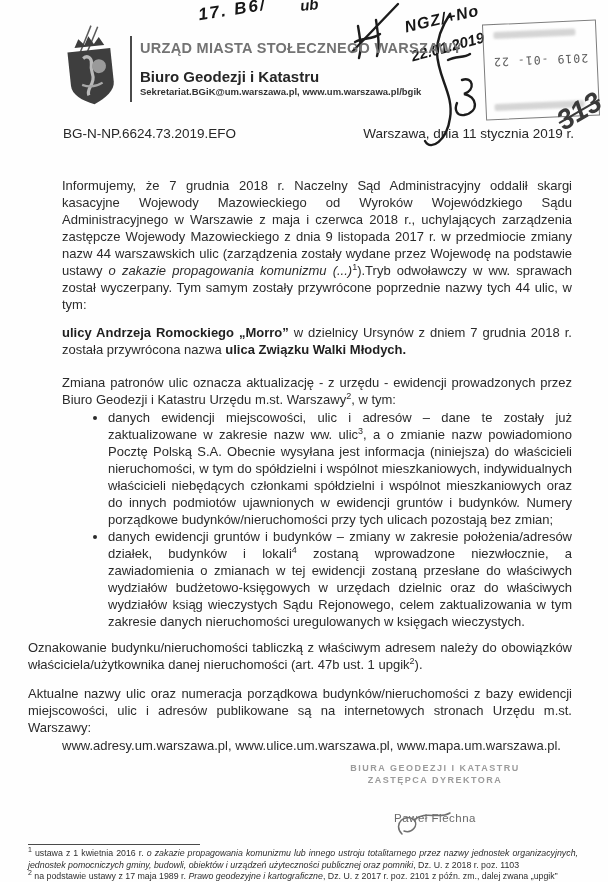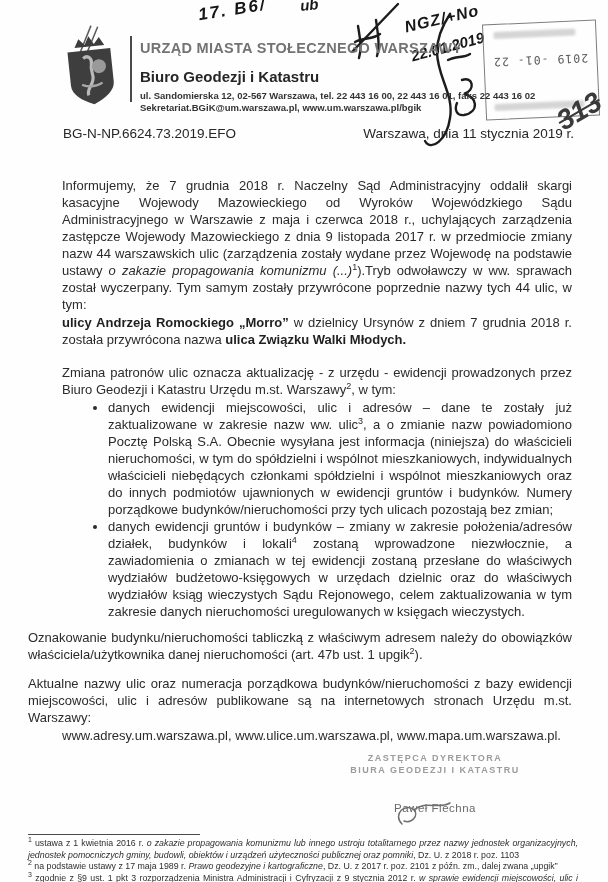--- a/index.html
+++ b/index.html
@@ -36,21 +36,21 @@
     font-size:11.5px;color:#5d5d5d;letter-spacing:1px;}
   .stamp-number{position:absolute;right:-4px;bottom:-12px;font-size:28px;font-weight:600;
     font-style:italic;color:#3a3a3a;transform:rotate(-28deg);text-decoration:line-through;}
   
   .refrow{display:flex;justify-content:space-between;margin:114px 34px 0 63px;padding-top:12px;
     font-size:13.5px;color:#262626;}
   
   .body{margin:0 36px 0 28px;font-size:13px;line-height:17px;text-align:justify;}
   .ind{margin-left:34px;}
   .p1{margin-top:36px;}
-  .p2{margin-top:1px;}
+  .p2{margin-top:11px;}
   .p3{margin-top:16px;}
   .blist{margin:1px 0 0 34px;padding-left:46px;}
   .blist li{text-align:justify;}
   .p4{margin-top:9px;}
   .p5{margin-top:9px;}
   .urls{margin-top:1px;text-align:left;}
   b{color:#1f1f1f;}
   sup{font-size:9px;line-height:0;}
   
   .sig{position:relative;width:250px;margin:8px 48px 0 auto;text-align:center;height:78px;}
@@ -101,21 +101,20 @@
         <path d="M12,28 h46 v36 c0,9 -10,17 -23,22 c-13,-5 -23,-13 -23,-22 z" fill="#3e3e3e"></path>
         <path d="M28,36 c6,-4 10,2 8,8 c-2,6 2,10 0,16 c-2,7 -8,10 -6,16" stroke="#b9b9b9" stroke-width="3.4" fill="none"></path>
         <circle cx="44" cy="46" r="7.5" fill="#9a9a9a"></circle>
         <path d="M24,64 c8,4 14,4 22,0" stroke="#a8a8a8" stroke-width="2.4" fill="none"></path>
       </g>
     </svg>
     <div class="hdr-rule"></div>
     <div class="hdr-text">
       <div class="org">URZĄD MIASTA STOŁECZNEGO WARSZAWY</div>
       <div class="bureau">Biuro Geodezji i Katastru</div>
-      <div class="addr">ul. Sandomierska 12, 02-567 Warszawa, tel. 22 443 16 00, 22 443 16 01, faks 22 443 16 02</div>
       <div class="contact">Sekretariat.BGiK@um.warszawa.pl, www.um.warszawa.pl/bgik</div>
     </div>
   </div>
 
   <div class="refrow">
     <span>BG-N-NP.6624.73.2019.EFO</span>
     <span>Warszawa, dnia 11 stycznia 2019 r.</span>
   </div>
 
   <div class="body">
@@ -133,22 +132,22 @@
 
     <p class="p4" style="margin-bottom:12px"><span>Oznakowanie budynku/nieruchomości tabliczką z właściwym adresem należy do obowiązków właściciela/użytkownika danej nieruchomości (art. 47b ust. 1 upgik</span><sup>2</sup><span>).</span></p>
 
     <p class="p5" style="margin-bottom:0">Aktualne nazwy ulic oraz numeracja porządkowa budynków/nieruchomości z bazy ewidencji miejscowości, ulic i adresów publikowane są na internetowych stronach Urzędu m.st. Warszawy:</p>
 
     <p class="ind urls" style="margin-bottom:0">www.adresy.um.warszawa.pl, www.ulice.um.warszawa.pl, www.mapa.um.warszawa.pl.</p>
   </div>
 
   <div class="sig">
     <div class="sig-stamp">
+      <div>BIURA GEODEZJI I KATASTRU</div>
       <div>ZASTĘPCA DYREKTORA</div>
-      <div>BIURA GEODEZJI I KATASTRU</div>
     </div>
     <div class="sig-name">Paweł Fiechna</div>
     <svg class="sig-squiggle" width="90" height="30" viewBox="0 0 90 30">
       <path d="M14,24 C4,14 18,2 26,10 C31,15 24,24 16,21 M26,10 C38,0 50,10 62,3" fill="none" stroke="#6f6f6f" stroke-width="1.5" stroke-linecap="round"></path>
     </svg>
   </div>
 
   <div class="fnrule"></div>
   <div class="fns">
     <p><sup>1</sup> <span>ustawa z 1 kwietnia 2016 r. </span><i>o zakazie propagowania komunizmu lub innego ustroju totalitarnego przez nazwy jednostek organizacyjnych, jednostek pomocniczych gminy, budowli, obiektów i urządzeń użyteczności publicznej oraz pomniki</i><span>, Dz. U. z 2018 r. poz. 1103</span></p>

